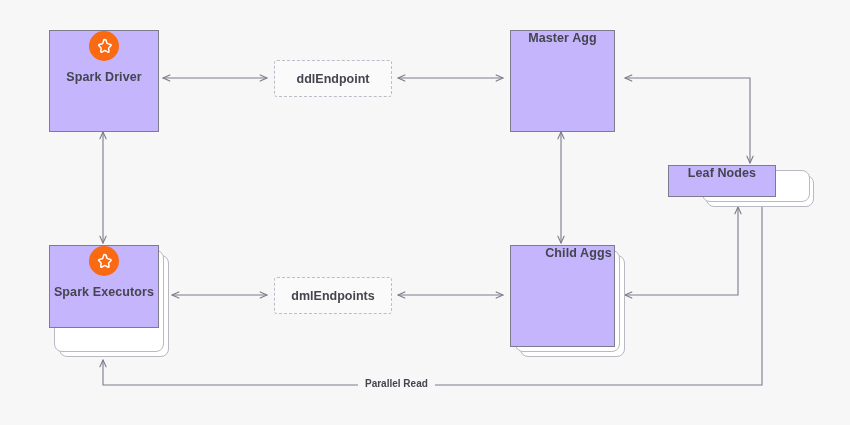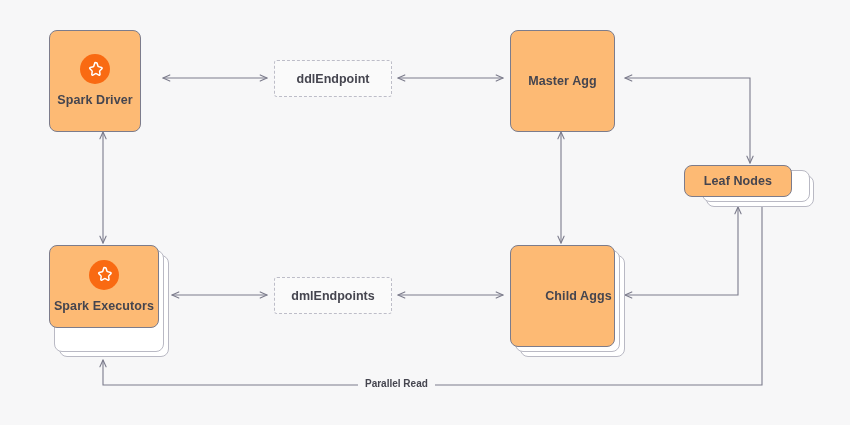--- a/index.html
+++ b/index.html
@@ -25,27 +25,27 @@
     top: 0;
     width: 850px;
     height: 425px;
     pointer-events: none;
   }
 
   
   .node {
     position: absolute;
     box-sizing: border-box;
-    background: #fdba74;
+    background: #c4b5fd;
     border: 1px solid #7c7c8c;
-    border-radius: 8px;
+    border-radius: 0;
     display: flex;
     flex-direction: column;
     align-items: center;
-    justify-content: center;
+    justify-content: flex-start;
     color: #45454f;
     font-size: 12.5px;
     font-weight: 600;
     letter-spacing: .1px;
     z-index: 3;
   }
   .node .label {
     text-align: center;
     line-height: 1.2;
   }
@@ -132,21 +132,21 @@
       <line x1="398" y1="295" x2="503" y2="295" marker-start="url(#ah-start)" marker-end="url(#ah-end)"></line>
 
       <path d="M750,163 L750,78 L625,78" marker-start="url(#ah-start)" marker-end="url(#ah-end)"></path>
 
       <path d="M738,207 L738,295 L625,295" marker-start="url(#ah-start)" marker-end="url(#ah-end)"></path>
 
       <path d="M762,207 L762,385 L103,385 L103,360" marker-end="url(#ah-end)"></path>
     </g>
   </svg>
 
-  <div class="node" style="left:49px; top:30px; width:92px; height:102px;">
+  <div class="node" style="left:49px; top:30px; width:110px; height:102px;">
     <span class="spark-logo">
       <svg width="19" height="19" viewBox="0 0 24 24" aria-hidden="true">
         <path d="M12.6 3.4c-.5-.5-1.3-.3-1.5.4l-1.2 3.9a1 1 0 0 1-.7.7l-3.9 1.1c-.7.2-.9 1-.4 1.5l2.6 2.6a1 1 0 0 1 .3.9l-.5 3.7c-.1.8.7 1.3 1.4.9l3.3-1.9a1 1 0 0 1 1 0l3.3 1.9c.7.4 1.5-.1 1.4-.9l-.5-3.7a1 1 0 0 1 .3-.9l2.6-2.6c.5-.5.3-1.3-.4-1.5l-3.9-1.1a1 1 0 0 1-.7-.7l-1.2-3.9a.9.9 0 0 0-.2-.4z" fill="none" stroke="#ffffff" stroke-width="1.9" stroke-linejoin="round"></path>
       </svg>
     </span>
     <span class="label">Spark Driver</span>
   </div>
 
   <div class="stack-l1" style="left:59px; top:255px; width:110px; height:102px;"></div>
   <div class="stack-l2" style="left:54px; top:250px; width:110px; height:102px;"></div>
@@ -172,21 +172,21 @@
   </div>
 
   <div class="stack-l1" style="left:520px; top:255px; width:105px; height:102px;"></div>
   <div class="stack-l2" style="left:515px; top:250px; width:105px; height:102px;"></div>
   <div class="node" style="left:510px; top:245px; width:105px; height:102px;padding-left:32px;">
     <span class="label">Child Aggs</span>
   </div>
 
   <div class="stack-l1" style="left:706px; top:175px; width:108px; height:32px;"></div>
   <div class="stack-l2" style="left:702px; top:170px; width:108px; height:32px;"></div>
-  <div class="node" style="left:684px; top:165px; width:108px; height:32px;">
+  <div class="node" style="left:668px; top:165px; width:108px; height:32px;">
     <span class="label">Leaf Nodes</span>
   </div>
 
   <div class="edge-caption" style="left:358px; top:378px;">
     <span>Parallel Read</span>
   </div>
 
 </div>
 
 </body></html>

